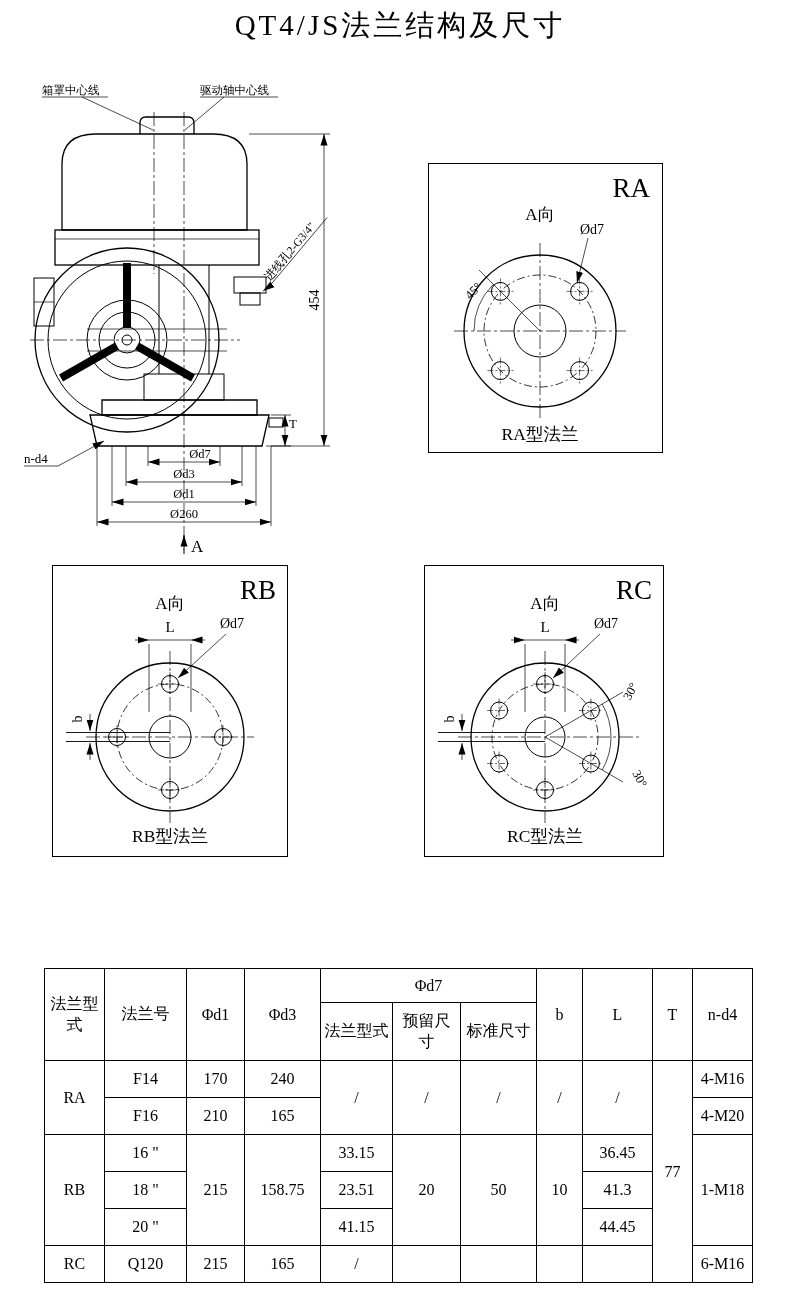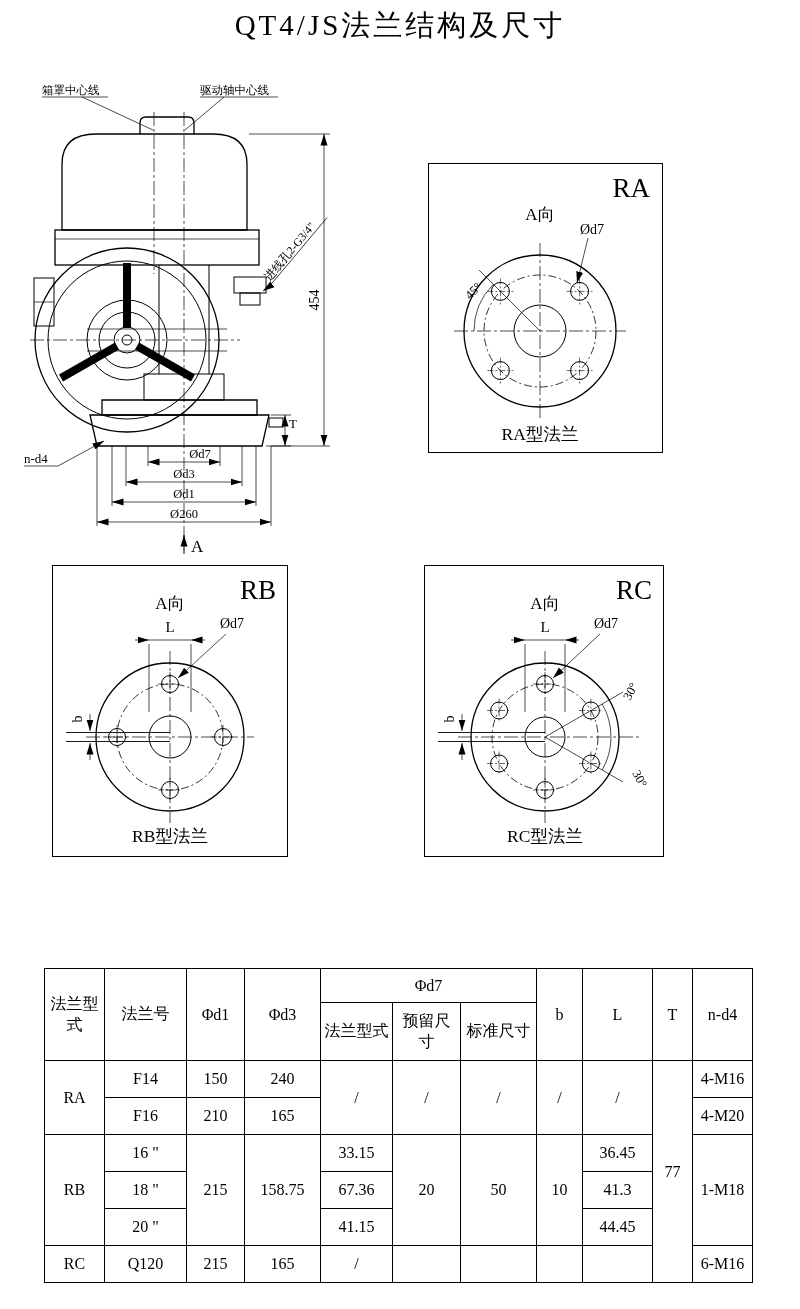--- a/index.html
+++ b/index.html
@@ -312,21 +312,21 @@
         <td rowspan="2">n-d4</td>
       </tr>
       <tr class="h2">
         <td>法兰型式</td>
         <td>预留尺寸</td>
         <td>标准尺寸</td>
       </tr>
       <tr>
         <td rowspan="2">RA</td>
         <td>F14</td>
-        <td>150</td>
+        <td>170</td>
         <td>240</td>
         <td rowspan="2">/</td>
         <td rowspan="2">/</td>
         <td rowspan="2">/</td>
         <td rowspan="2">/</td>
         <td rowspan="2">/</td>
         <td rowspan="6">77</td>
         <td>4-M16</td>
       </tr>
       <tr>
@@ -342,21 +342,21 @@
         <td rowspan="3">158.75</td>
         <td>33.15</td>
         <td rowspan="3">20</td>
         <td rowspan="3">50</td>
         <td rowspan="3">10</td>
         <td>36.45</td>
         <td rowspan="3">1-M18</td>
       </tr>
       <tr>
         <td>18 "</td>
-        <td>67.36</td>
+        <td>23.51</td>
         <td>41.3</td>
       </tr>
       <tr>
         <td>20 "</td>
         <td>41.15</td>
         <td>44.45</td>
       </tr>
       <tr>
         <td>RC</td>
         <td>Q120</td>

